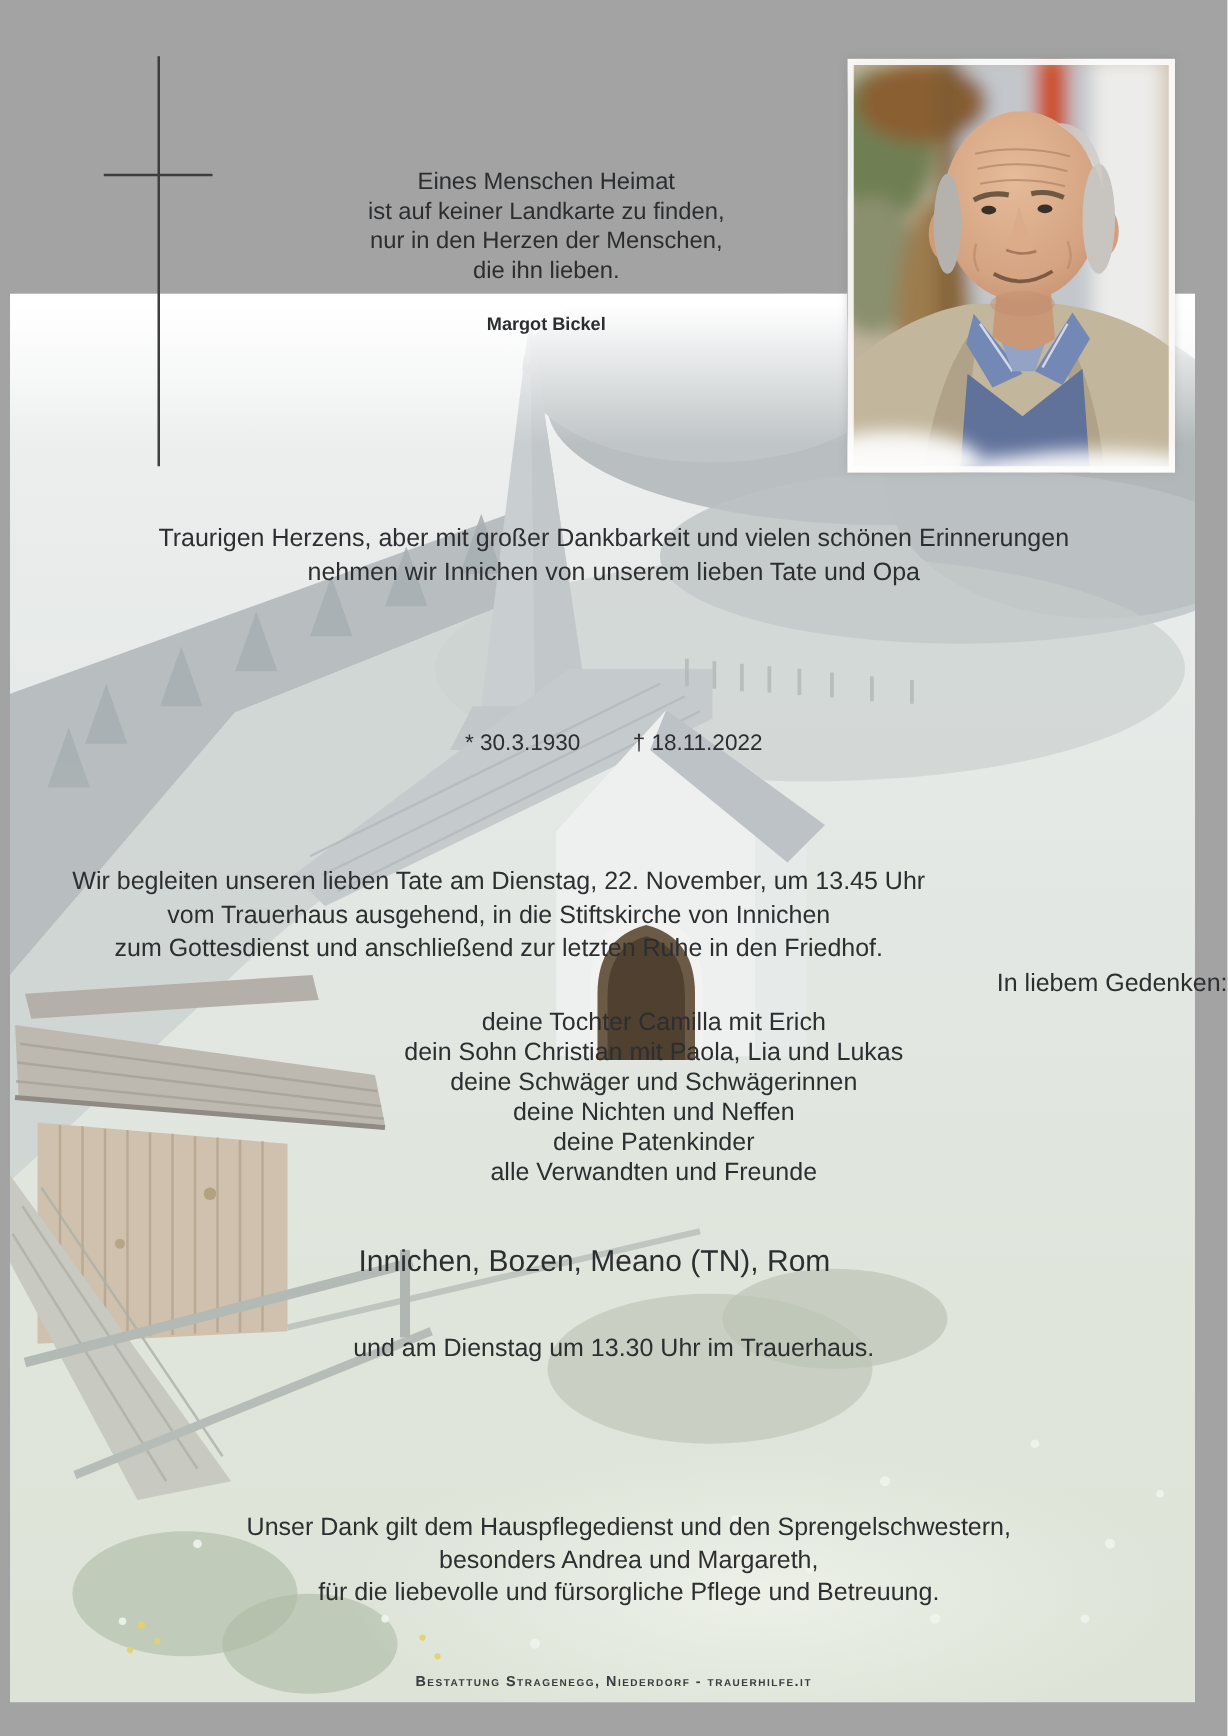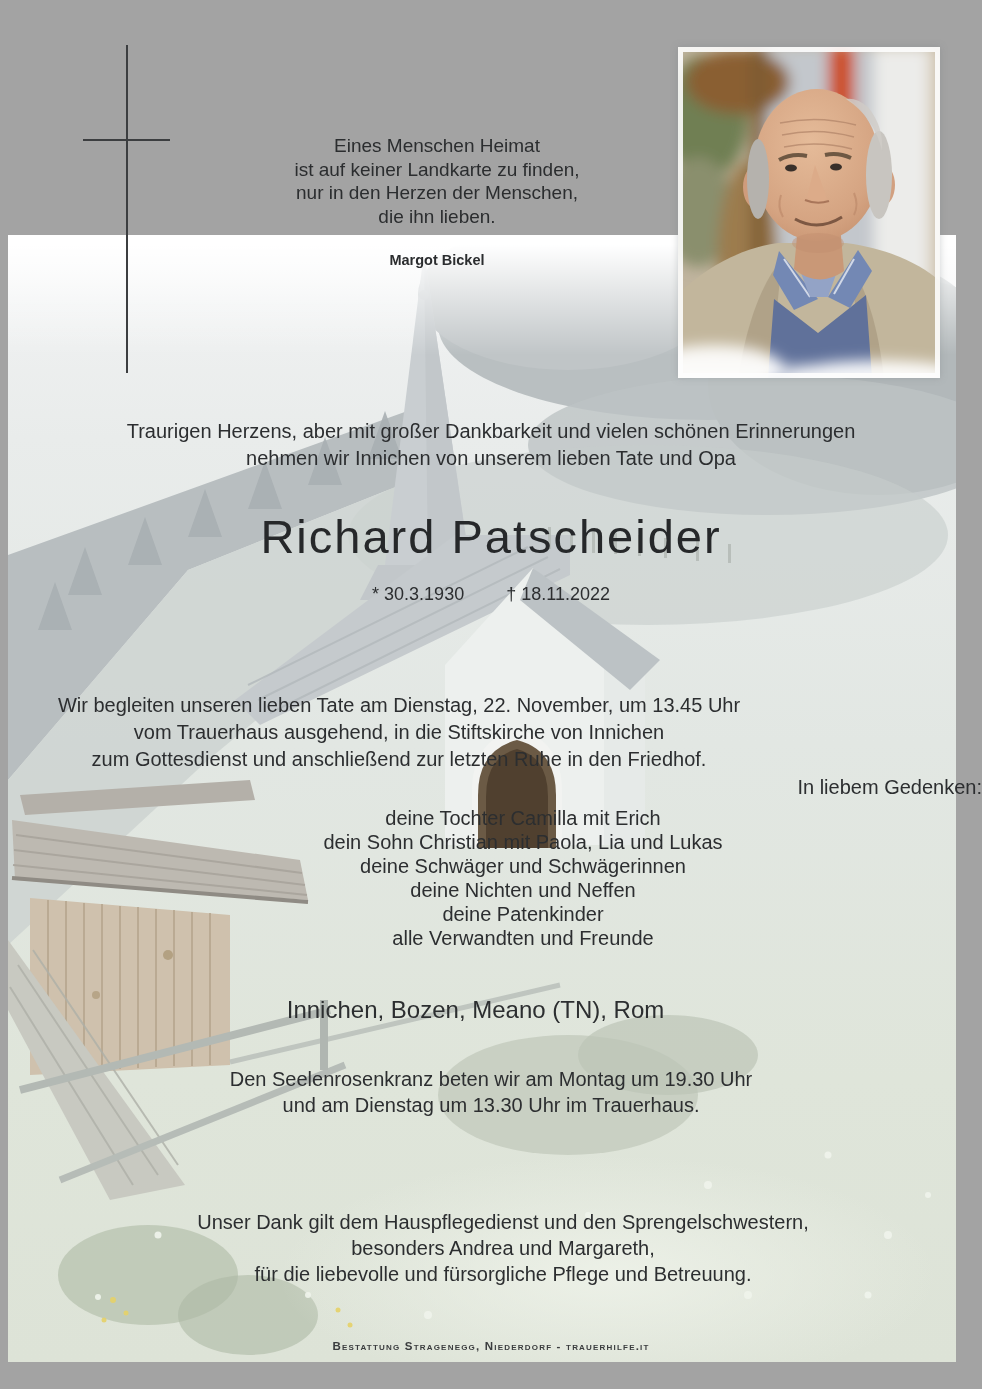--- a/index.html
+++ b/index.html
@@ -285,21 +285,20 @@
     <div>nur in den Herzen der Menschen,</div>
     <div>die ihn lieben.</div>
   </div>
   <div class="txt quote-author">Margot Bickel</div>
 
   <div class="txt intro">
     <div>Traurigen Herzens, aber mit großer Dankbarkeit und vielen schönen Erinnerungen</div>
     <div>nehmen wir Innichen von unserem lieben Tate und Opa</div>
   </div>
 
-  <div class="txt deceased-name">Richard Patscheider</div>
 
   <div class="txt dates">
     <span class="date-item"><span>*</span>&nbsp;<span>30.3.1930</span></span><span class="gap"></span><span class="date-item"><span>†</span>&nbsp;<span>18.11.2022</span></span>
   </div>
 
   <div class="txt funeral">
     <div>Wir begleiten unseren lieben Tate am Dienstag, 22. November, um 13.45 Uhr</div>
     <div>vom Trauerhaus ausgehend, in die Stiftskirche von Innichen</div>
     <div>zum Gottesdienst und anschließend zur letzten Ruhe in den Friedhof.</div>
   </div>
@@ -310,21 +309,20 @@
     <div>dein Sohn Christian mit Paola, Lia und Lukas</div>
     <div>deine Schwäger und Schwägerinnen</div>
     <div>deine Nichten und Neffen</div>
     <div>deine Patenkinder</div>
     <div>alle Verwandten und Freunde</div>
   </div>
 
   <div class="txt places">Innichen, Bozen, Meano (TN), Rom</div>
 
   <div class="txt rosary">
-    <div>Den Seelenrosenkranz beten wir am Montag um 19.30 Uhr</div>
     <div>und am Dienstag um 13.30 Uhr im Trauerhaus.</div>
   </div>
 
   <div class="txt thanks">
     <div>Unser Dank gilt dem Hauspflegedienst und den Sprengelschwestern,</div>
     <div>besonders Andrea und Margareth,</div>
     <div>für die liebevolle und fürsorgliche Pflege und Betreuung.</div>
   </div>
 
   <div class="txt footer">Bestattung Stragenegg, Niederdorf - trauerhilfe.it</div>

